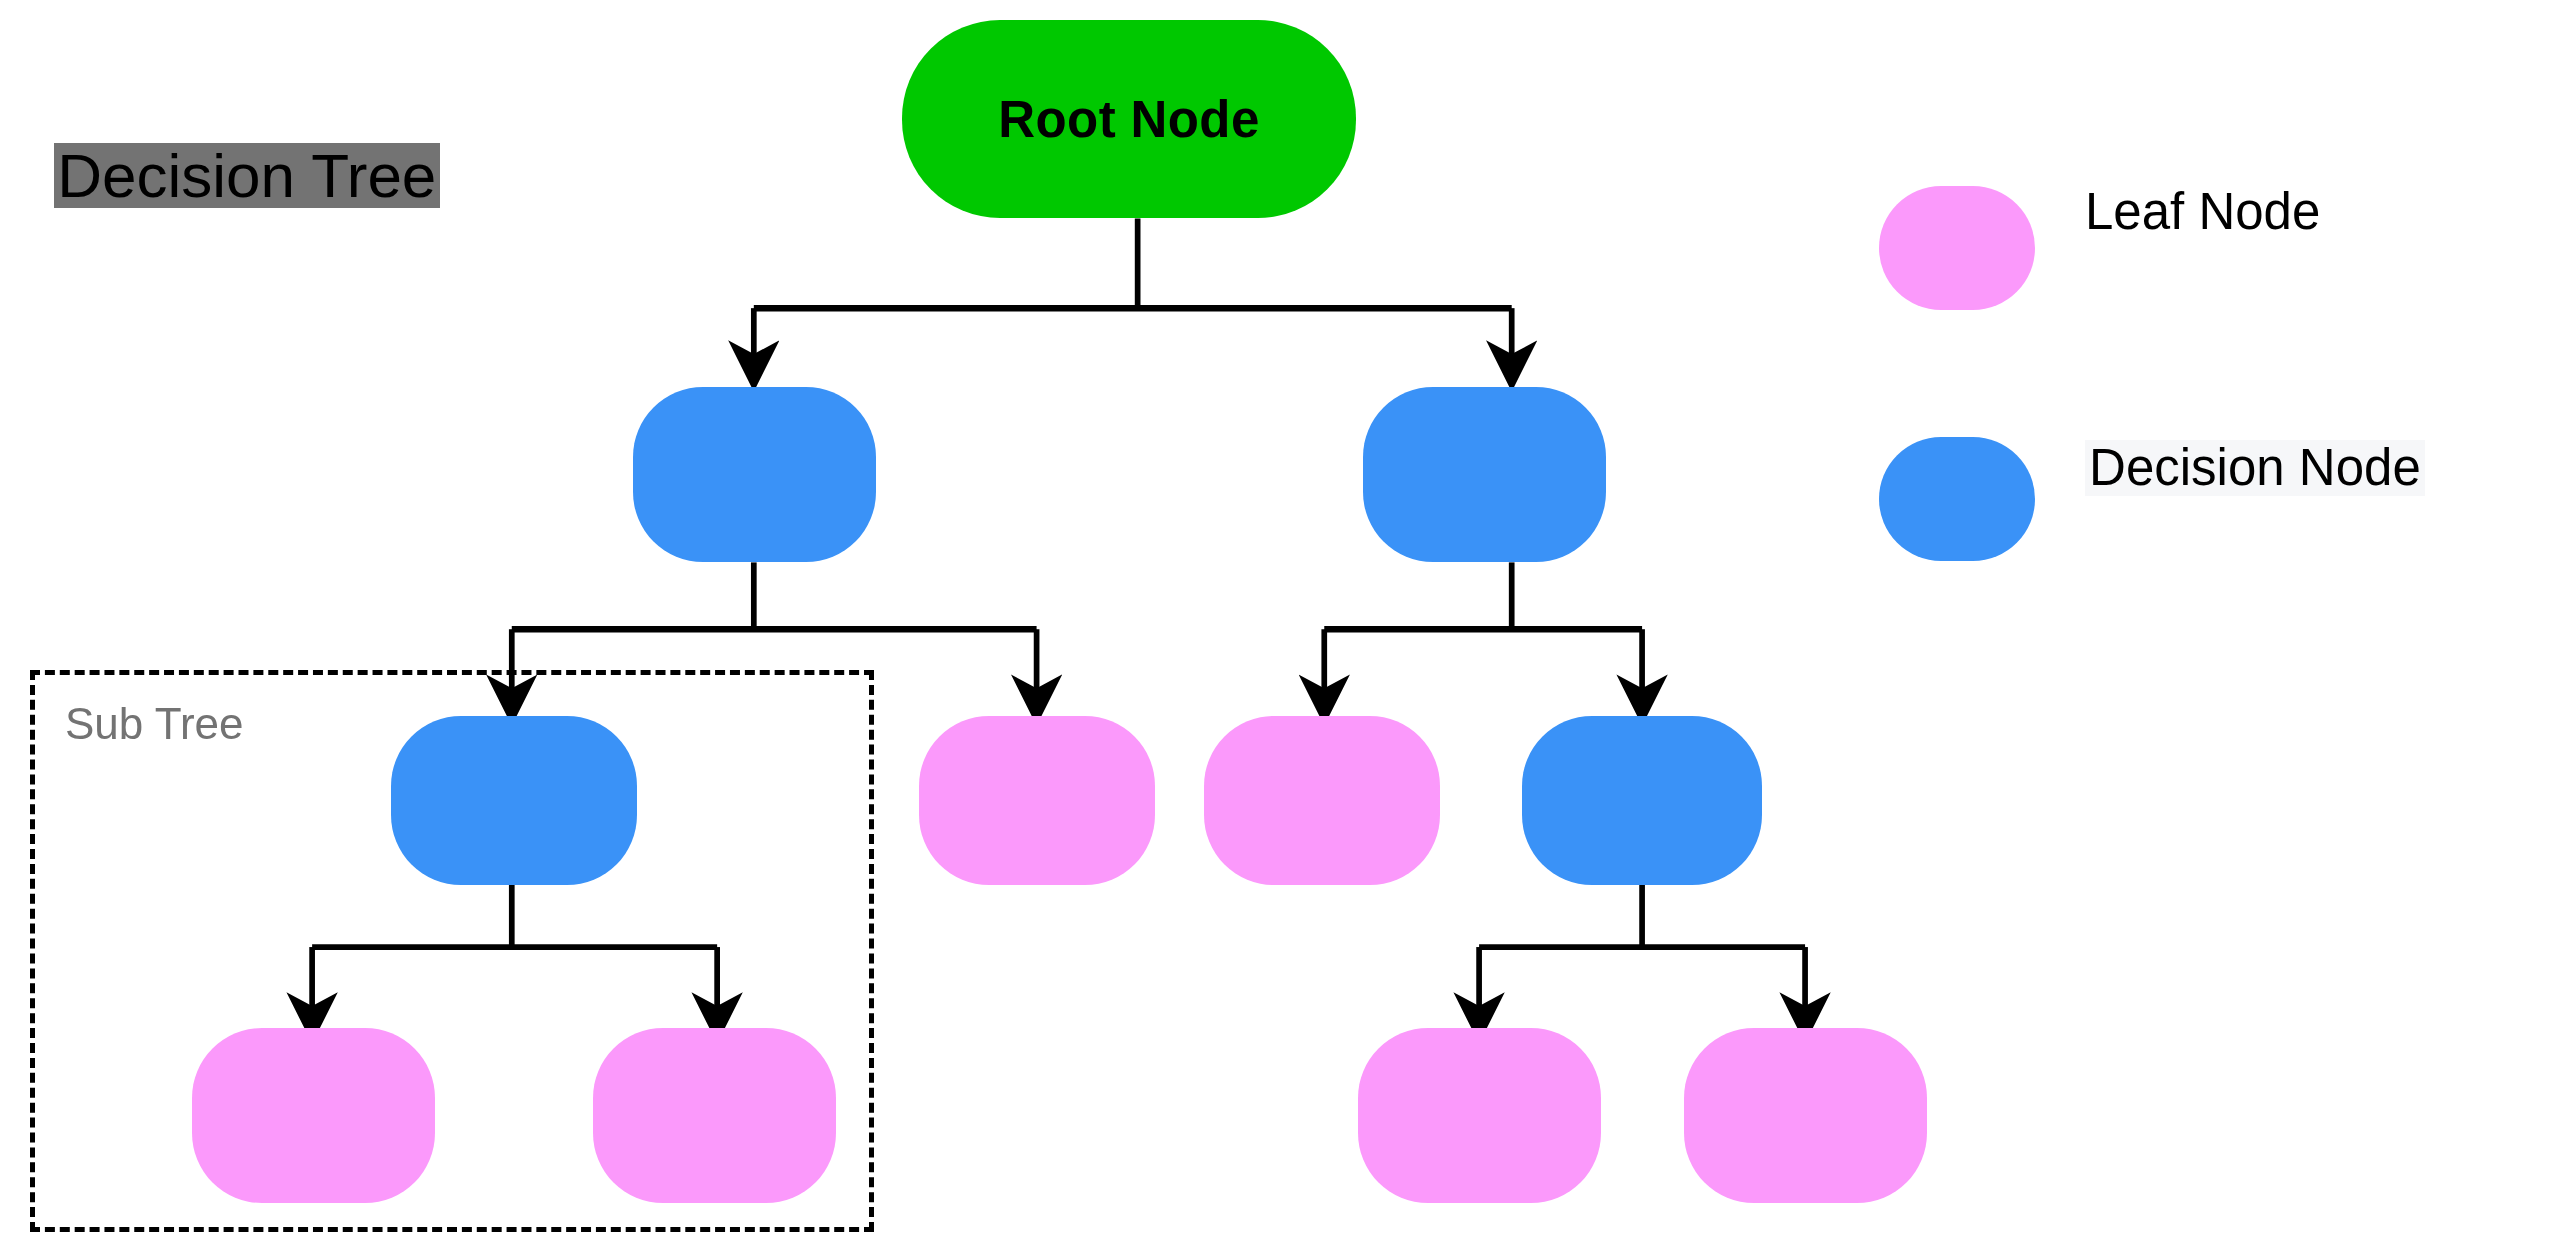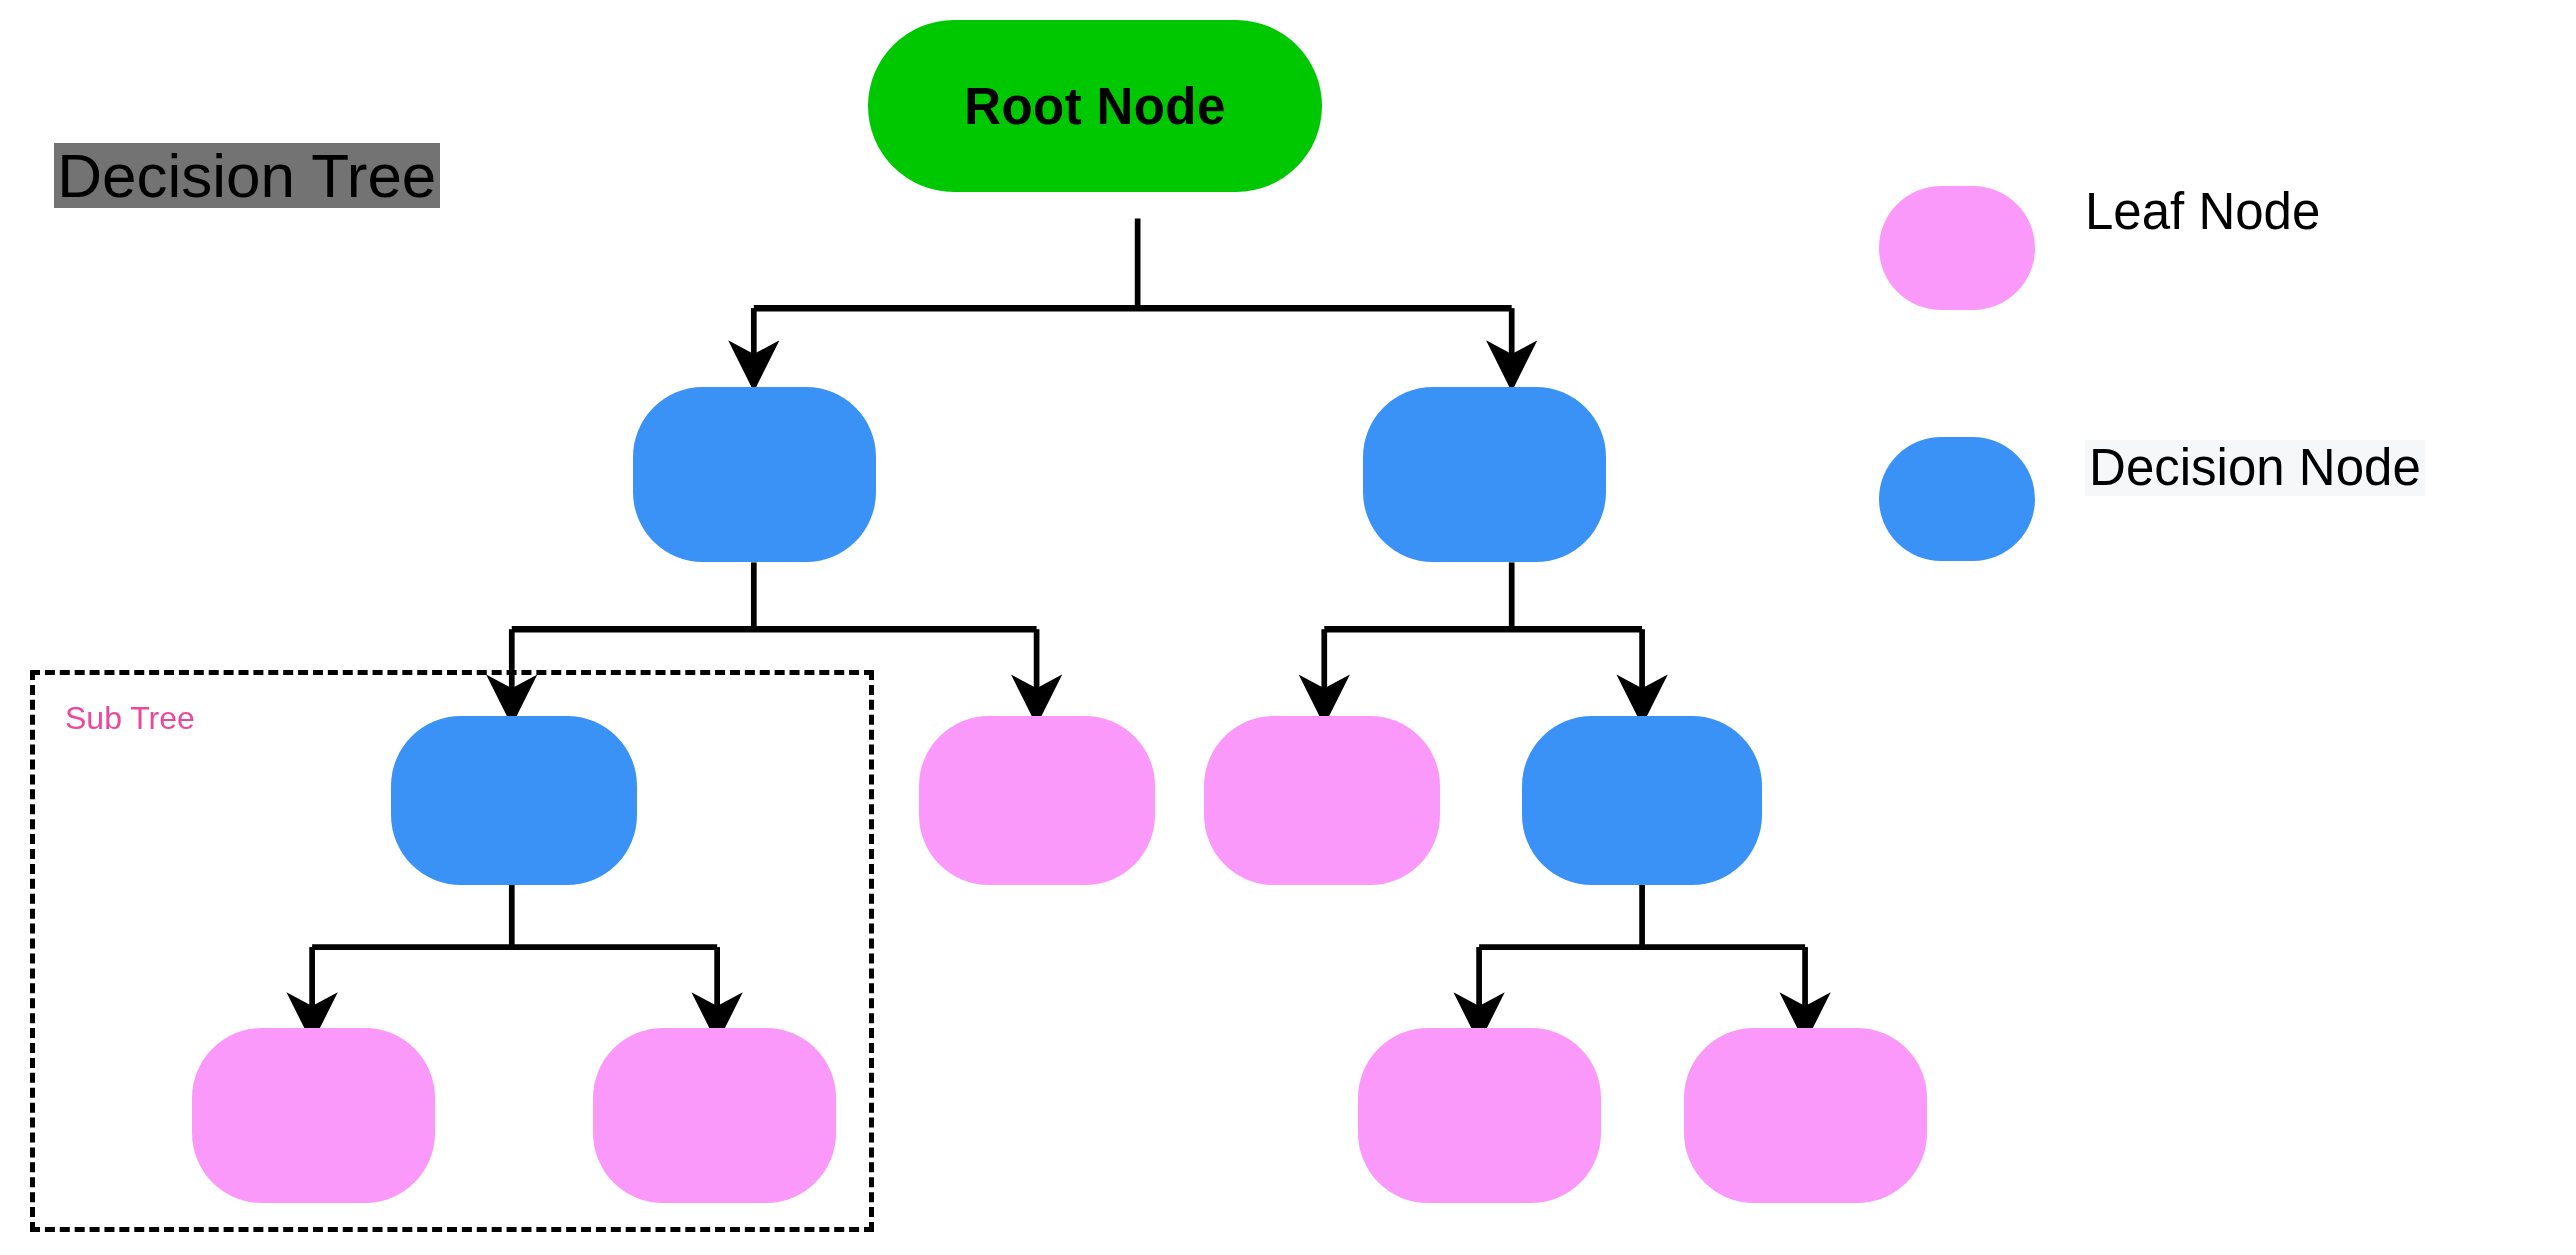--- a/index.html
+++ b/index.html
@@ -63,22 +63,22 @@
     text-align: center;
   }
   #subtree-box {
     position: absolute;
     border: 5.7px dashed #000000;
     box-sizing: border-box;
     background: transparent;
   }
   #subtree-label {
     position: absolute;
-    font-size: 32px;
-    color: #ec4899;
+    font-size: 44px;
+    color: #737373;
     white-space: nowrap;
     line-height: 1.0;
   }
   .legend-swatch {
     position: absolute;
     box-sizing: border-box;
   }
   .legend-swatch.leaf {
     background: #fb99fb;
     border-radius: 65px / 65px;
@@ -147,21 +147,21 @@
       <path d="M 1815 1162 L 1815 1270" stroke="#000000" stroke-width="7" fill="none" marker-end="url(#arrow)"></path>
       <path d="M 2215 1162 L 2215 1270" stroke="#000000" stroke-width="7" fill="none" marker-end="url(#arrow)"></path>
     </g>
   </svg>
 
   <div id="subtree-box" style="left:30px; top:670px; width:844px; height:562px;"></div>
   <div id="subtree-label" style="left:65px; top:702px;">Sub Tree</div>
 
   <div id="title" style="left:54px; top:143px;">Decision Tree</div>
 
-  <div class="node node-root" style="left:868px; top:20.4px; width:454px; height:172px;">Root Node</div>
+  <div class="node node-root" style="left:902px; top:20.4px; width:454px; height:198px;">Root Node</div>
 
   <div class="node node-decision" style="left:633px; top:387px; width:243px; height:175px;"></div>
 
   <div class="node node-decision" style="left:1363px; top:387px; width:243px; height:175px;"></div>
 
   <div class="node node-decision" style="left:391px; top:716px; width:246px; height:169px;"></div>
 
   <div class="node node-leaf" style="left:919px; top:716px; width:236px; height:169px;"></div>
 
   <div class="node node-leaf" style="left:1204px; top:716px; width:236px; height:169px;"></div>

